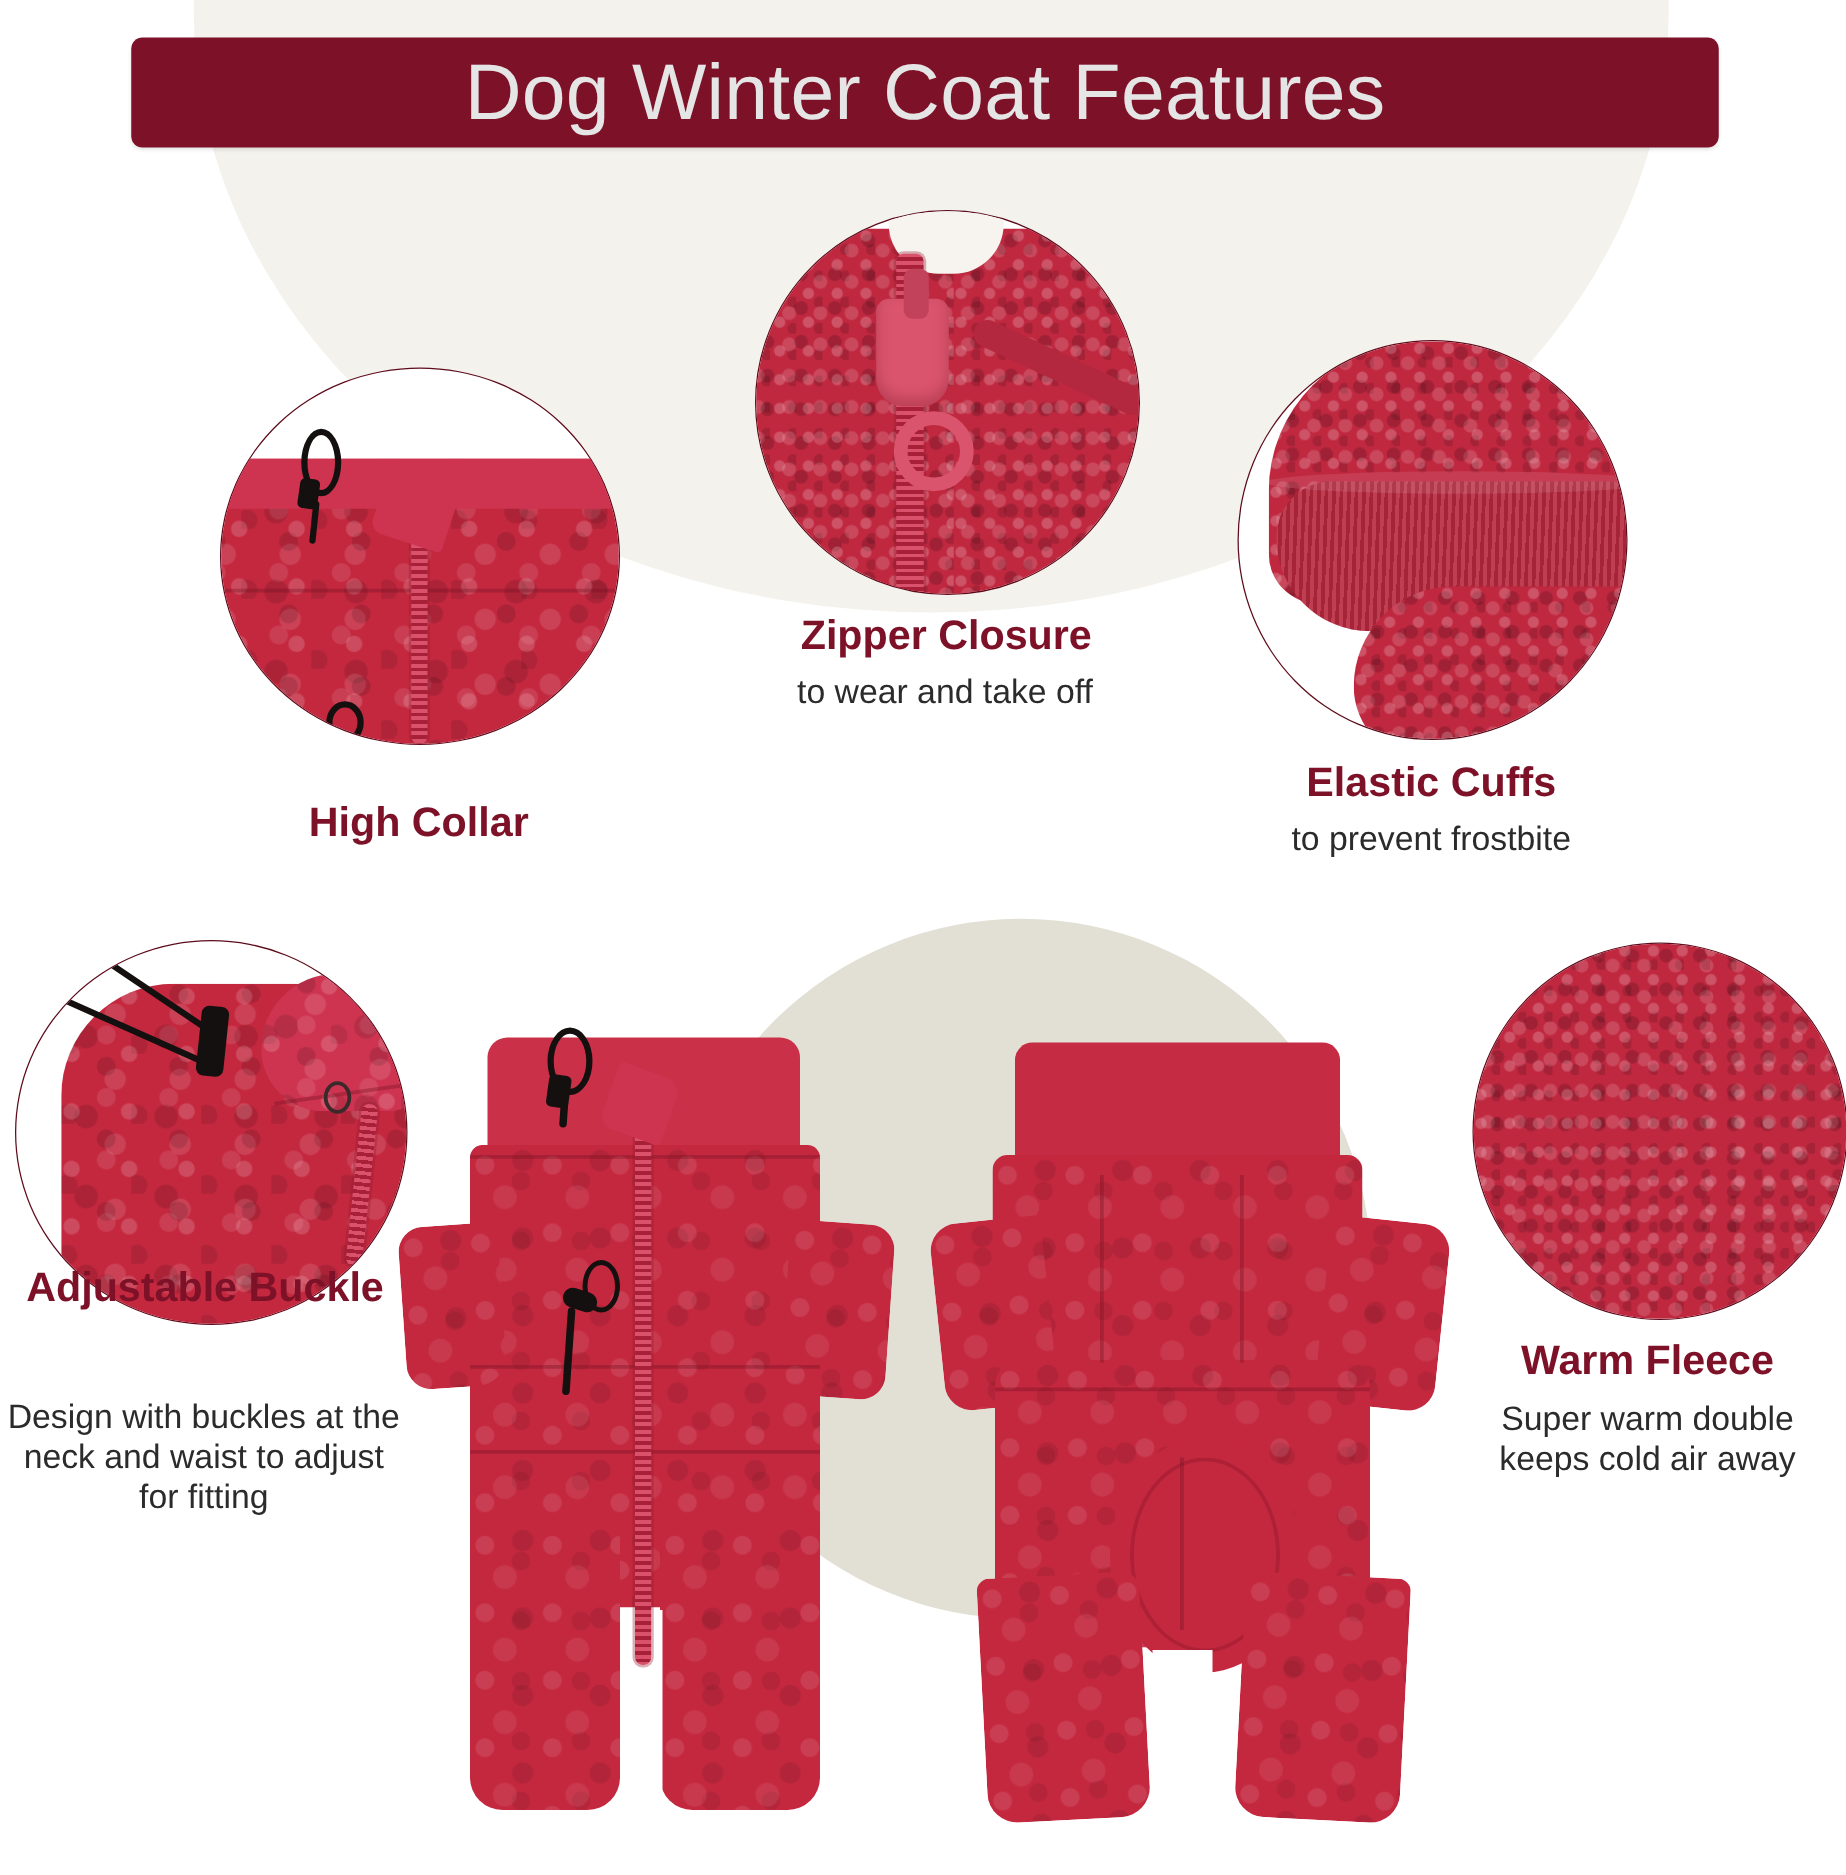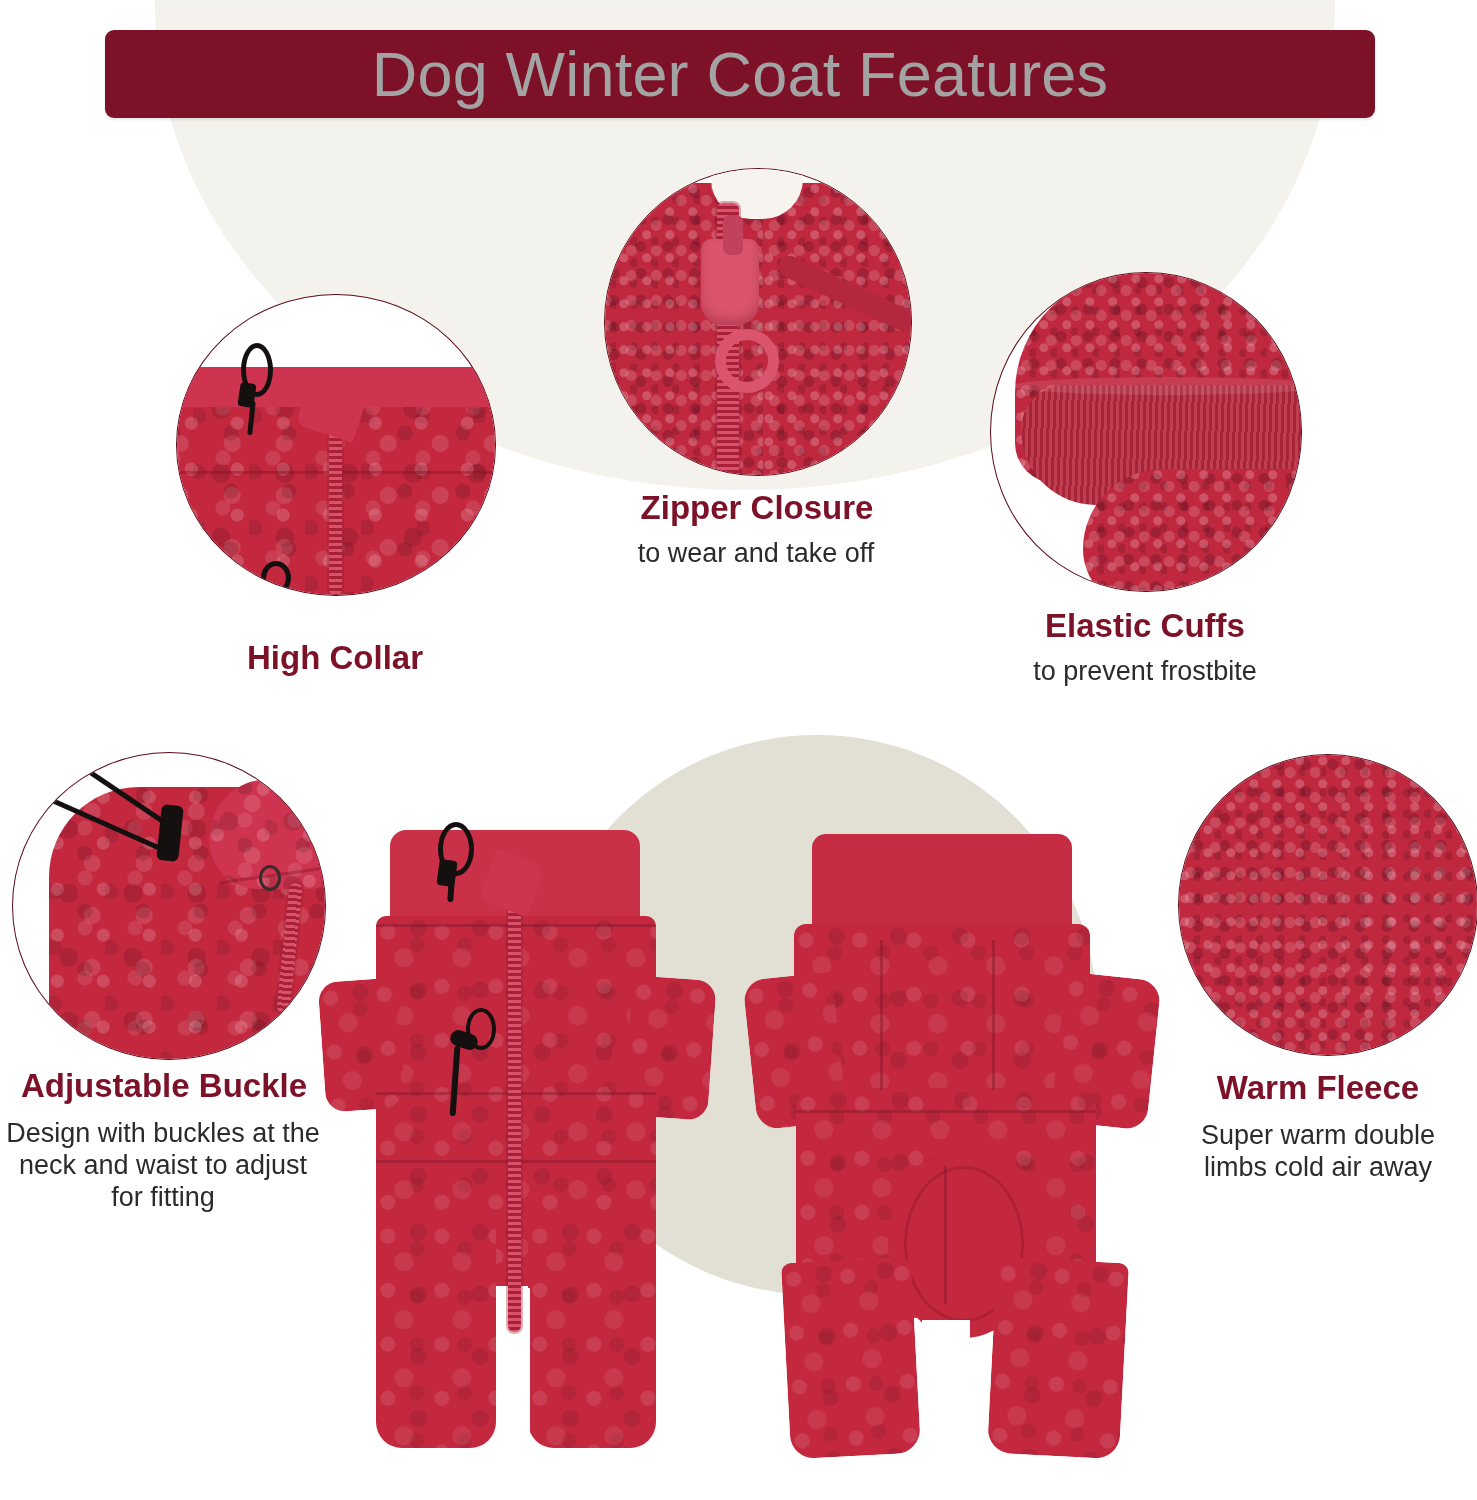--- a/index.html
+++ b/index.html
@@ -21,21 +21,21 @@
   }
 
   
   .title-bar{
     position:absolute;left:105px;top:30px;width:1270px;height:88px;
     background:#7D1128;border-radius:9px;
     display:flex;align-items:center;justify-content:center;
     box-shadow:0 2px 3px rgba(0,0,0,.10);
   }
   .title-text{
-    color:#a3a3a3;font-size:63px;line-height:1;font-weight:400;
+    color:#e5e5e5;font-size:63px;line-height:1;font-weight:400;
     letter-spacing:.2px;white-space:nowrap;
     font-family:"Liberation Sans","DejaVu Sans",sans-serif;
   }
 
   
   .fcircle{
     position:absolute;border-radius:50%;overflow:hidden;
     border:1.5px solid #5E0C1C;background:#fff;
   }
 
@@ -153,34 +153,34 @@
   <div class="fcircle" style="left:12px;top:752px;width:312px;height:306px;">
     <div class="fleece" style="left:36px;top:34px;width:320px;height:290px;border-radius:90px 40px 20px 60px;"></div>
     <div class="fleece" style="left:196px;top:26px;width:140px;height:110px;border-radius:60px 30px 40px 50px;background-color:#CE3450;"></div>
     <div class="seam" style="left:206px;top:120px;width:120px;height:3px;transform:rotate(-8deg);"></div>
     <div class="zip" style="left:270px;top:130px;height:130px;transform:rotate(6deg);"></div>
     <div class="cordlock" style="left:146px;top:52px;width:22px;height:56px;border-radius:6px;transform:rotate(6deg);"></div>
     <div class="cordline" style="left:36px;top:70px;width:120px;height:5px;transform:rotate(34deg);transform-origin:right center;"></div>
     <div class="cordline" style="left:-6px;top:96px;width:160px;height:5px;transform:rotate(24deg);transform-origin:right center;"></div>
     <div class="cordloop" style="left:246px;top:112px;width:16px;height:20px;border-width:3px;border-color:#3A2A2C;"></div>
   </div>
-  <div class="f-title" style="left:8px;top:1068px;width:312px;">Adjustable Buckle</div>
+  <div class="f-title" style="left:8px;top:1012px;width:312px;">Adjustable Buckle</div>
   <div class="f-desc" style="left:4px;top:1118px;width:318px;">
     <div>Design with buckles at the</div>
     <div>neck and waist to adjust</div>
     <div>for fitting</div>
   </div>
 
   <div class="fcircle" style="left:1178px;top:754px;width:298px;height:300px;">
     <div class="fleece sherpa" style="inset:0;"></div>
   </div>
   <div class="f-title" style="left:1168px;top:1070px;width:300px;">Warm Fleece</div>
   <div class="f-desc" style="left:1168px;top:1120px;width:300px;">
     <div>Super warm double</div>
-    <div>limbs cold air away</div>
+    <div>keeps cold air away</div>
   </div>
 
   <div class="coat" style="left:310px;top:820px;width:400px;height:640px;">
 
     <div class="piece txt" style="left:80px;top:10px;width:250px;height:96px;background:#CB3049;border-radius:16px 16px 6px 6px;"></div>
 
     <div class="piece txt" style="left:66px;top:96px;width:280px;height:370px;border-radius:10px 10px 14px 14px;"></div>
 
     <div class="piece txt" style="left:12px;top:160px;width:80px;height:130px;border-radius:20px 6px 24px 20px;transform:rotate(-4deg);"></div>
 

